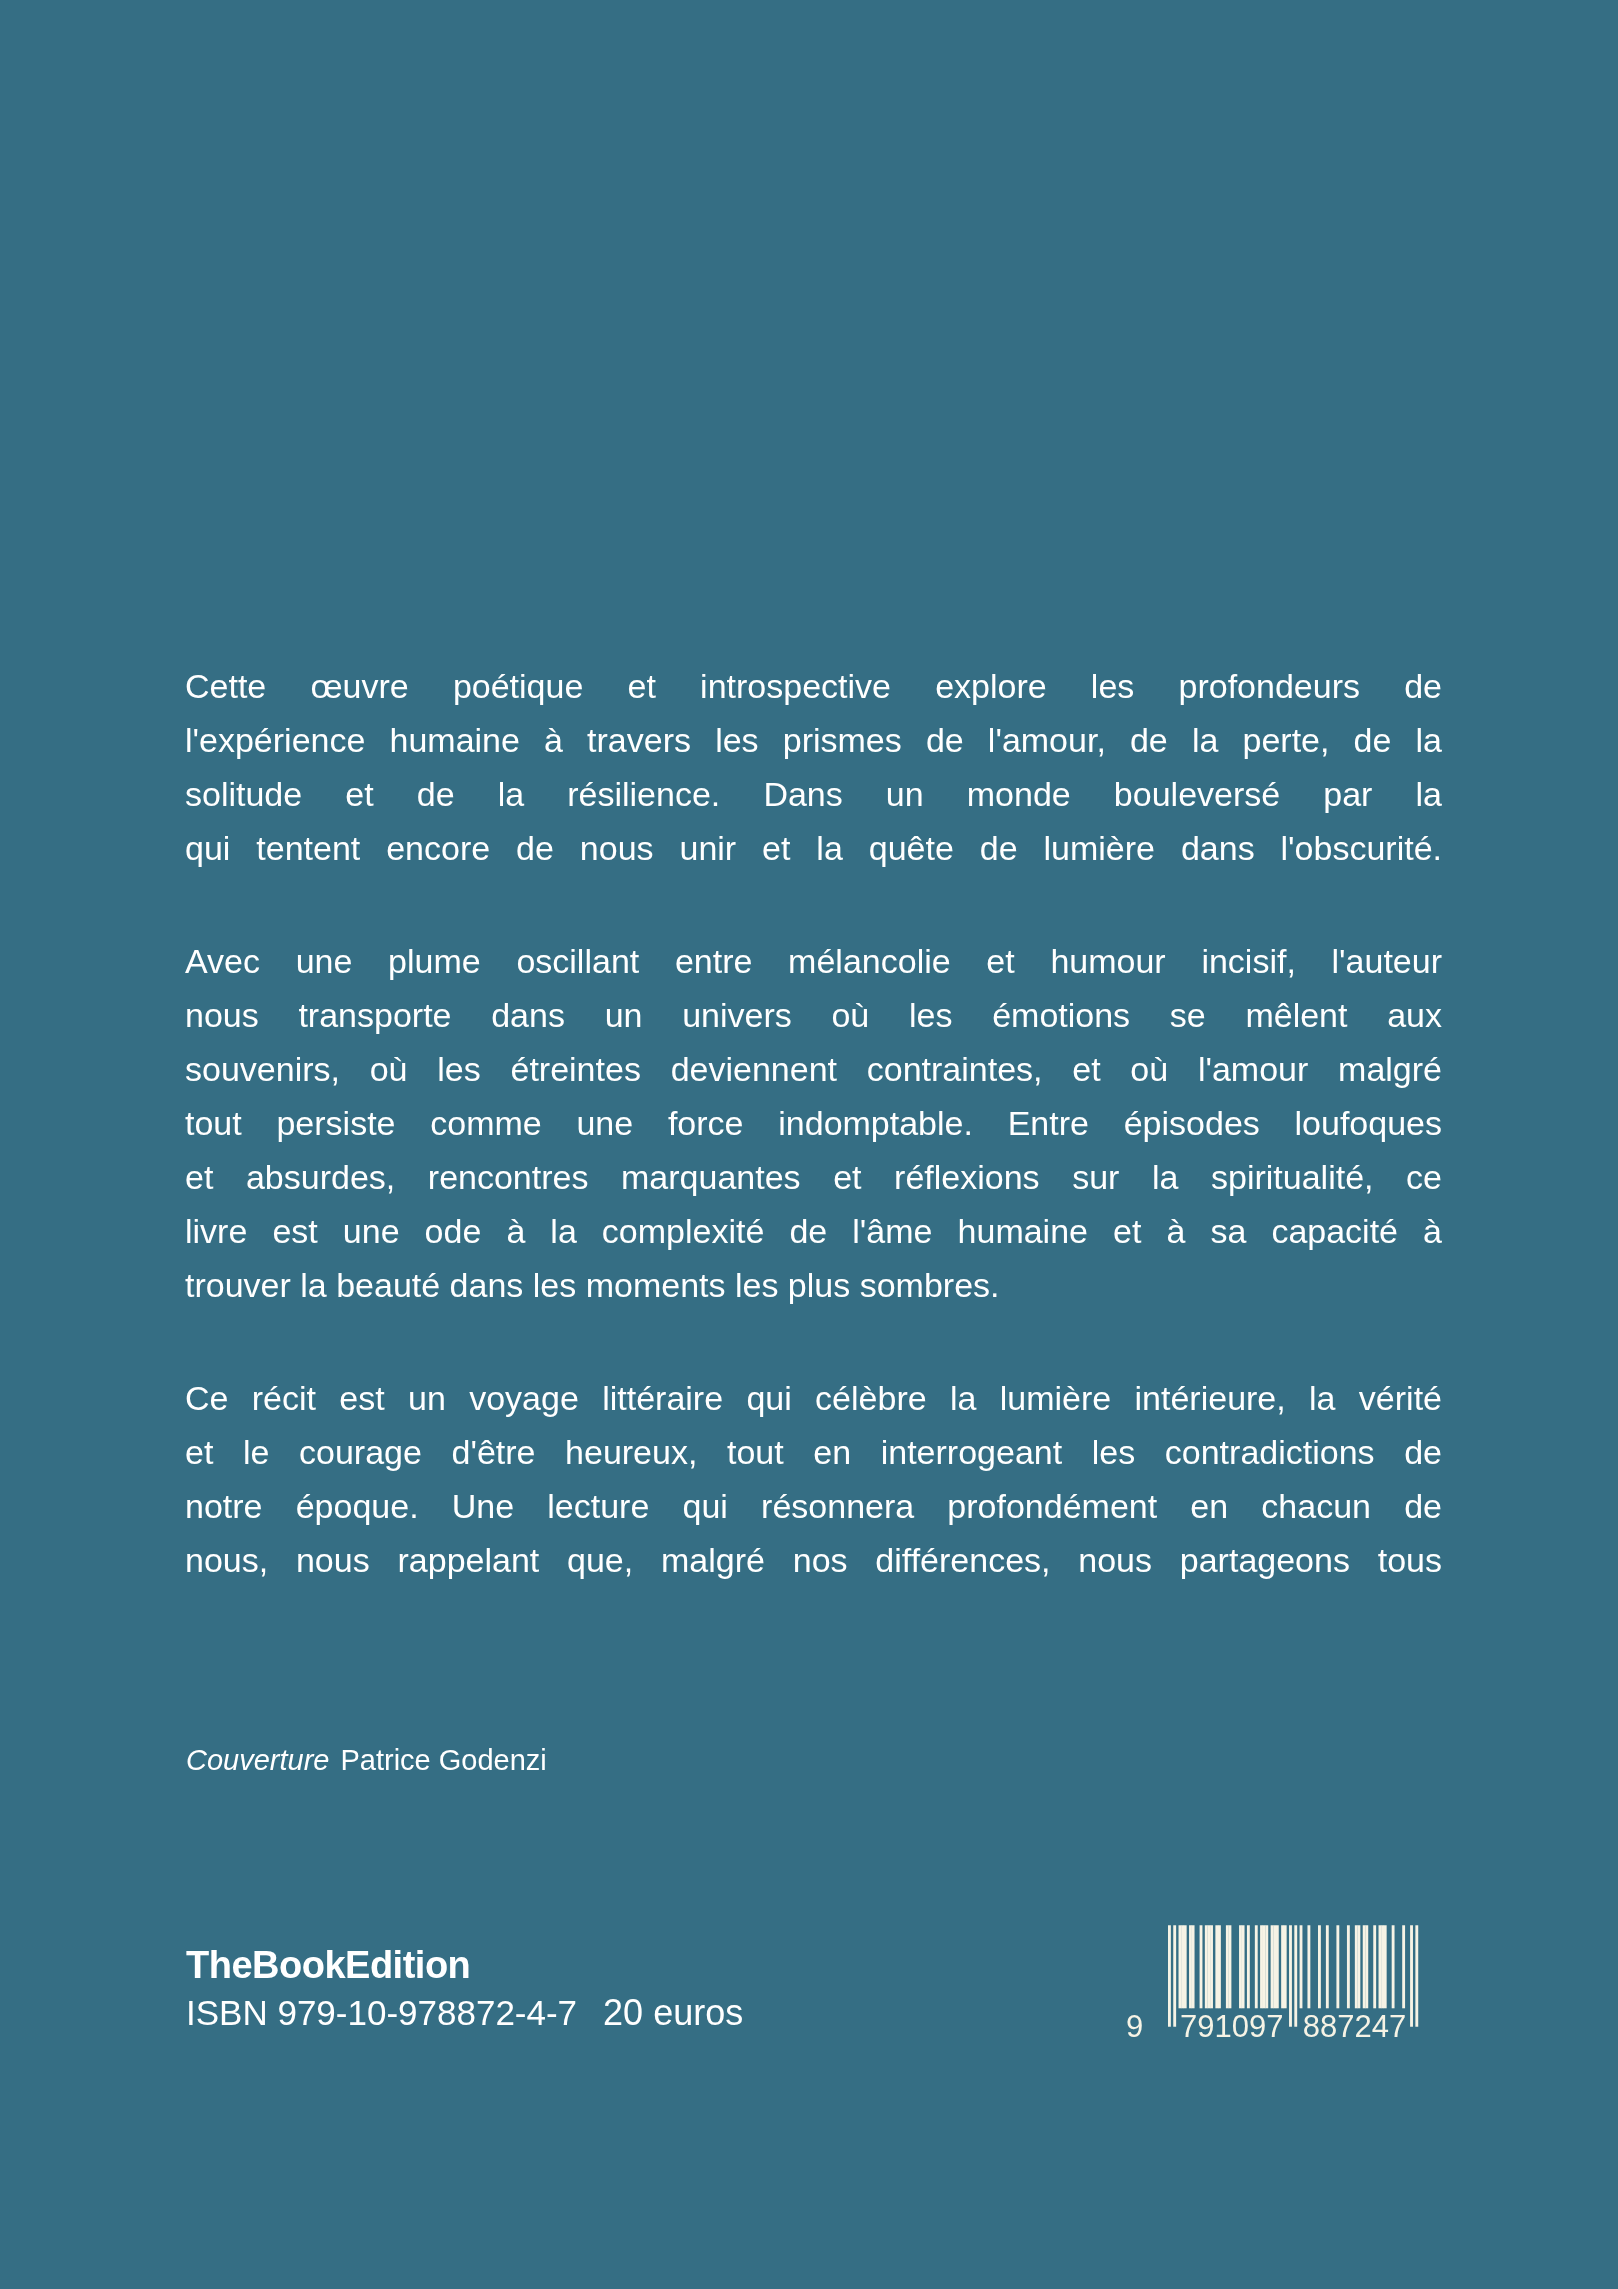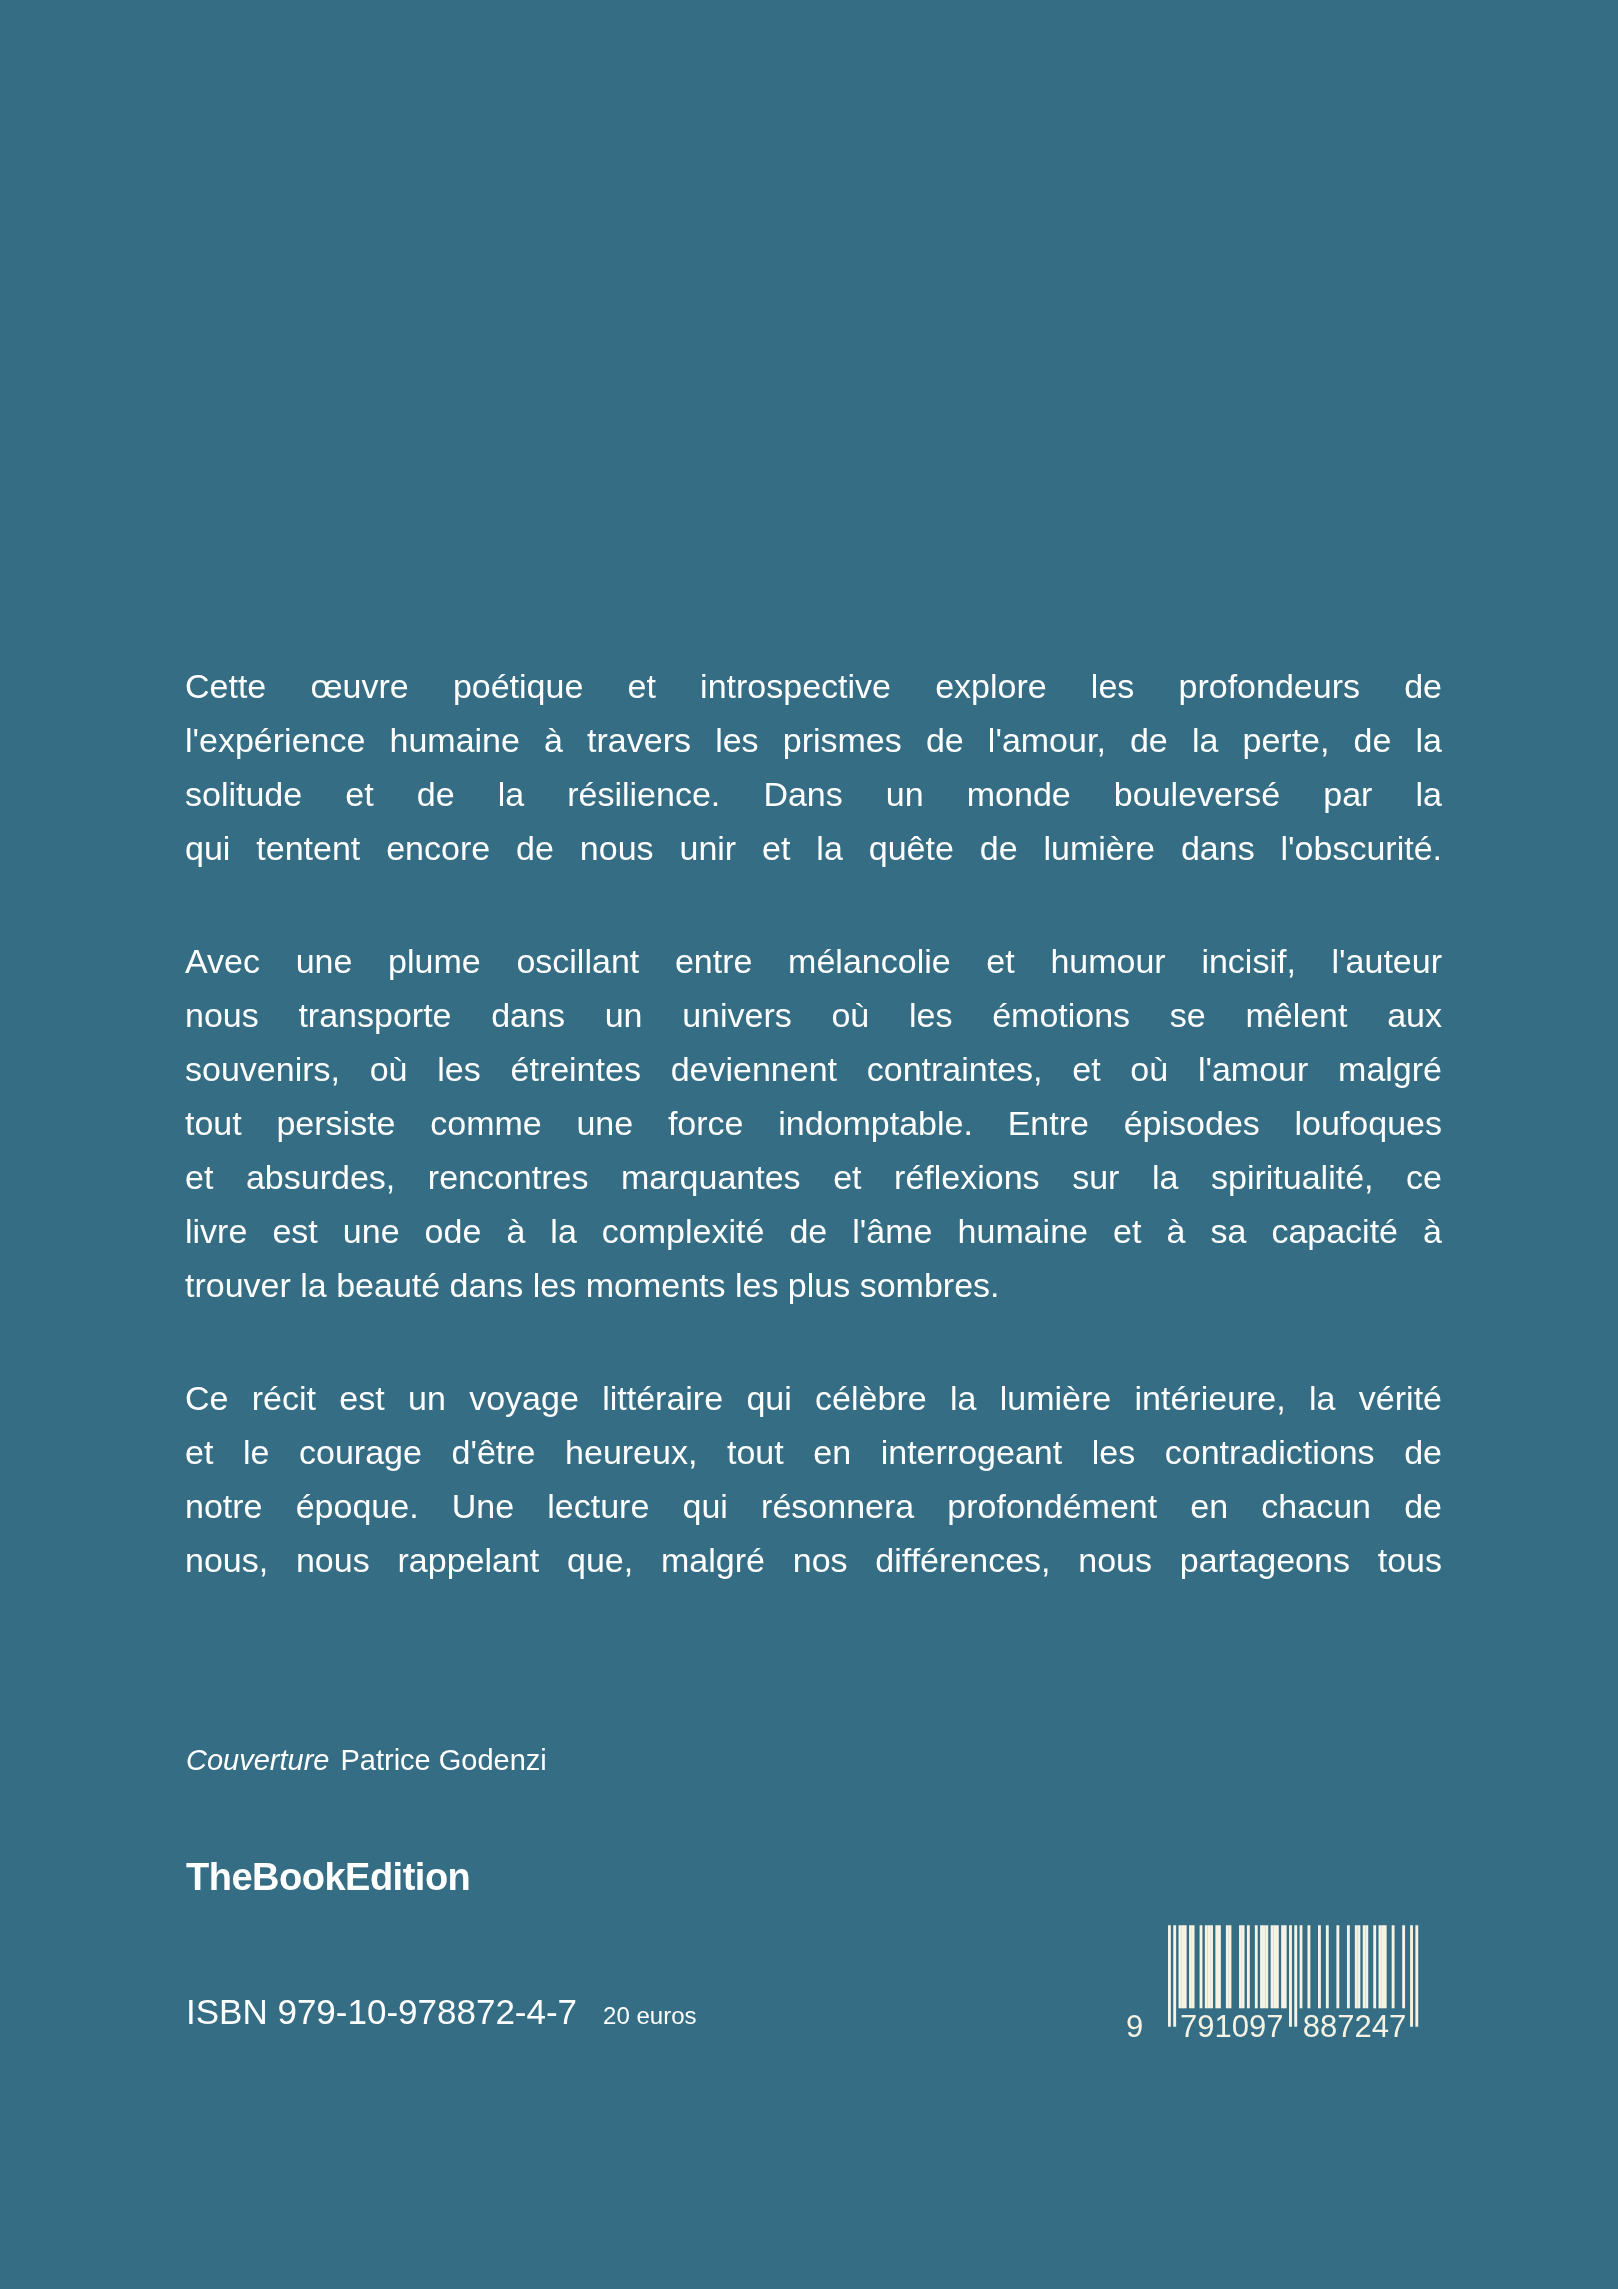--- a/index.html
+++ b/index.html
@@ -28,29 +28,29 @@
     text-align-last:justify;
     white-space:nowrap;
   }
   .line.short{text-align-last:left;}
   .credit{
     position:absolute;left:186px;top:1742px;
     font-size:29px;line-height:1.3;
   }
   .credit .role{font-style:italic;margin-right:11px;}
   .publisher{
-    position:absolute;left:186px;top:1856px;
+    position:absolute;left:186px;top:1944px;
     font-size:38px;font-weight:bold;letter-spacing:-0.5px;
   }
   .isbn-row{
     position:absolute;left:186px;top:1992px;
     font-size:35px;
   }
   .isbn-row .price{
-    font-size:24px;margin-left:26px;
+    font-size:36px;margin-left:26px;
   }
   .barcode{
     position:absolute;left:1168px;top:1925px;
     width:250px;height:120px;
   }
   .barcode svg{position:absolute;left:0;top:0;overflow:visible;}
   .bc-digit{
     position:absolute;top:86px;
     font-size:31px;line-height:1;
     color:#f6f3e5;

